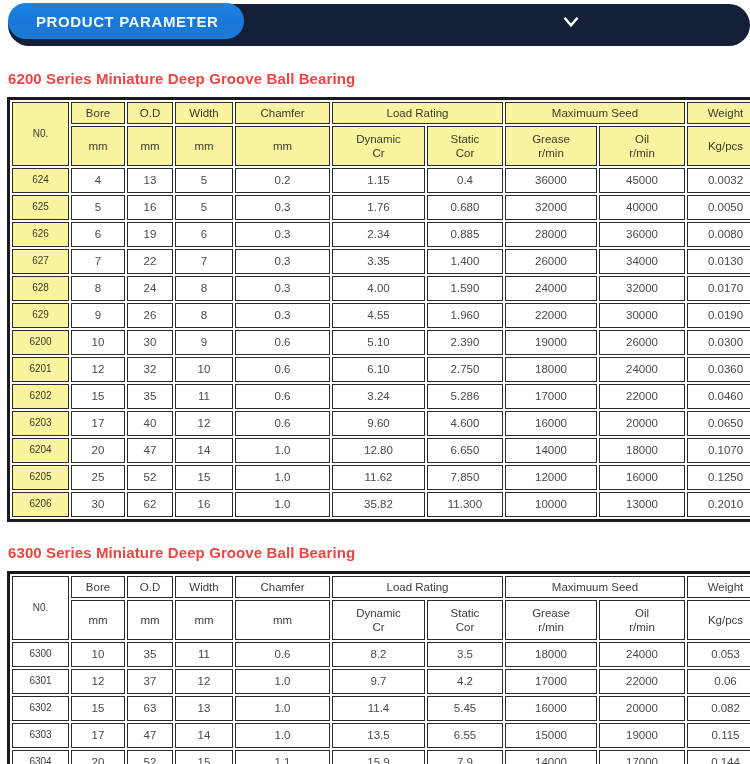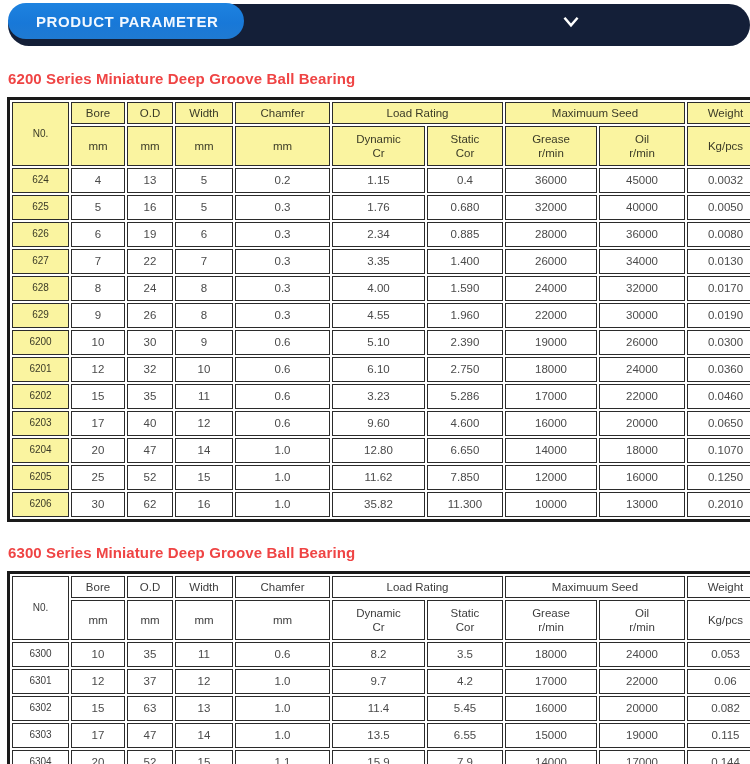--- a/index.html
+++ b/index.html
@@ -273,21 +273,21 @@
           <td>18000</td>
           <td>24000</td>
           <td>0.0360</td>
         </tr>
         <tr class="drow">
           <td class="no">6202</td>
           <td>15</td>
           <td>35</td>
           <td>11</td>
           <td>0.6</td>
-          <td>3.23</td>
+          <td>3.24</td>
           <td>5.286</td>
           <td>17000</td>
           <td>22000</td>
           <td>0.0460</td>
         </tr>
         <tr class="drow">
           <td class="no">6203</td>
           <td>17</td>
           <td>40</td>
           <td>12</td>

